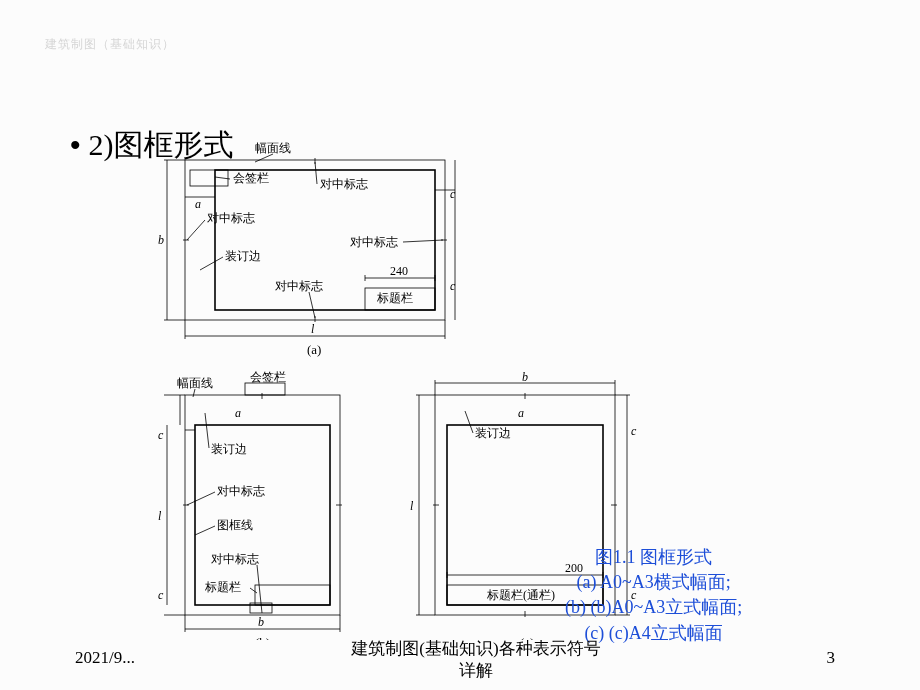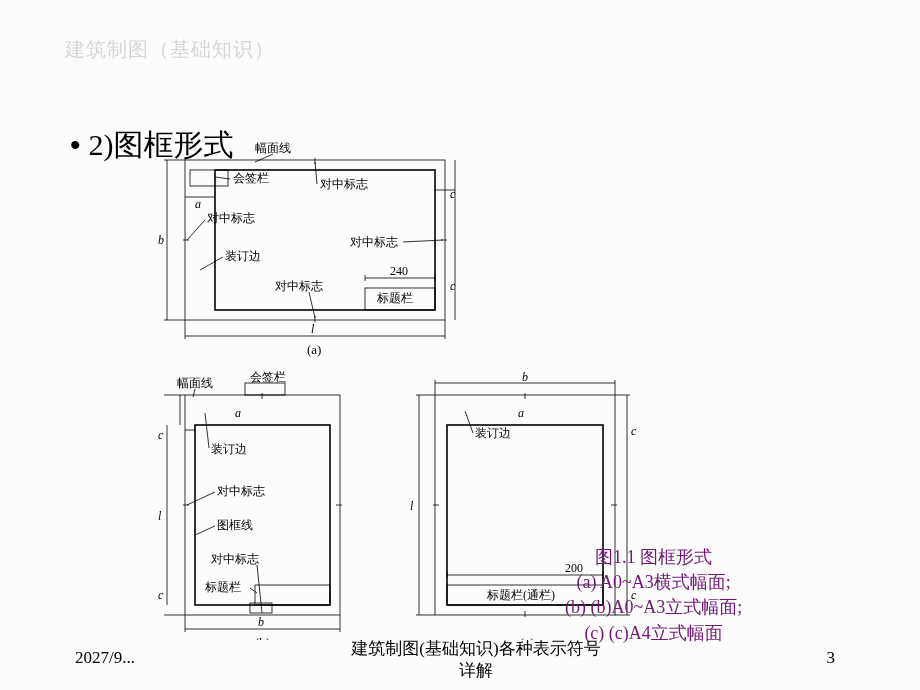--- a/index.html
+++ b/index.html
@@ -8,24 +8,23 @@
       height: 690px;
       background: #fcfcfc;
       font-family: "SimSun", "Microsoft YaHei", serif;
       position: relative;
       overflow: hidden;
     }
     .header-bar {
       position: absolute;
       top: 36px;
       left: 45px;
-      font-size: 20px;
+      font-size: 12px;
       color: #d6d6d6;
       letter-spacing: 1px;
-      margin-left: 20px;
     }
     .bullet-heading {
       position: absolute;
       top: 95px;
       left: 70px;
       font-size: 30px;
       color: #000;
       font-family: "Times New Roman", "SimSun", serif;
       margin-top: 30px;
     }
@@ -38,21 +37,21 @@
       top: 140px;
       left: 145px;
       width: 565px;
       height: 500px;
     }
     .caption-area {
       position: absolute;
       top: 545px;
       left: 565px;
       font-size: 18px;
-      color: #701a75;
+      color: #1d4ed8;
       line-height: 1.4;
       text-align: center;
       font-family: "Times New Roman", "SimSun", serif;
     }
     .footer-date {
       position: absolute;
       bottom: 22px;
       left: 75px;
       font-size: 17px;
       color: #000;
@@ -270,15 +269,15 @@
   </svg>
 </div>
 
 <div class="caption-area">
   <div>图1.1  图框形式</div>
   <div>(a) A0~A3横式幅面;</div>
   <div>(b) (b)A0~A3立式幅面;</div>
   <div>(c) (c)A4立式幅面</div>
 </div>
 
-<div class="footer-date">2027/9...</div>
+<div class="footer-date">2021/9...</div>
 <div class="footer-center">建筑制图(基础知识)各种表示符号<br>详解</div>
 <div class="footer-page">3</div>
 
 </body></html>

